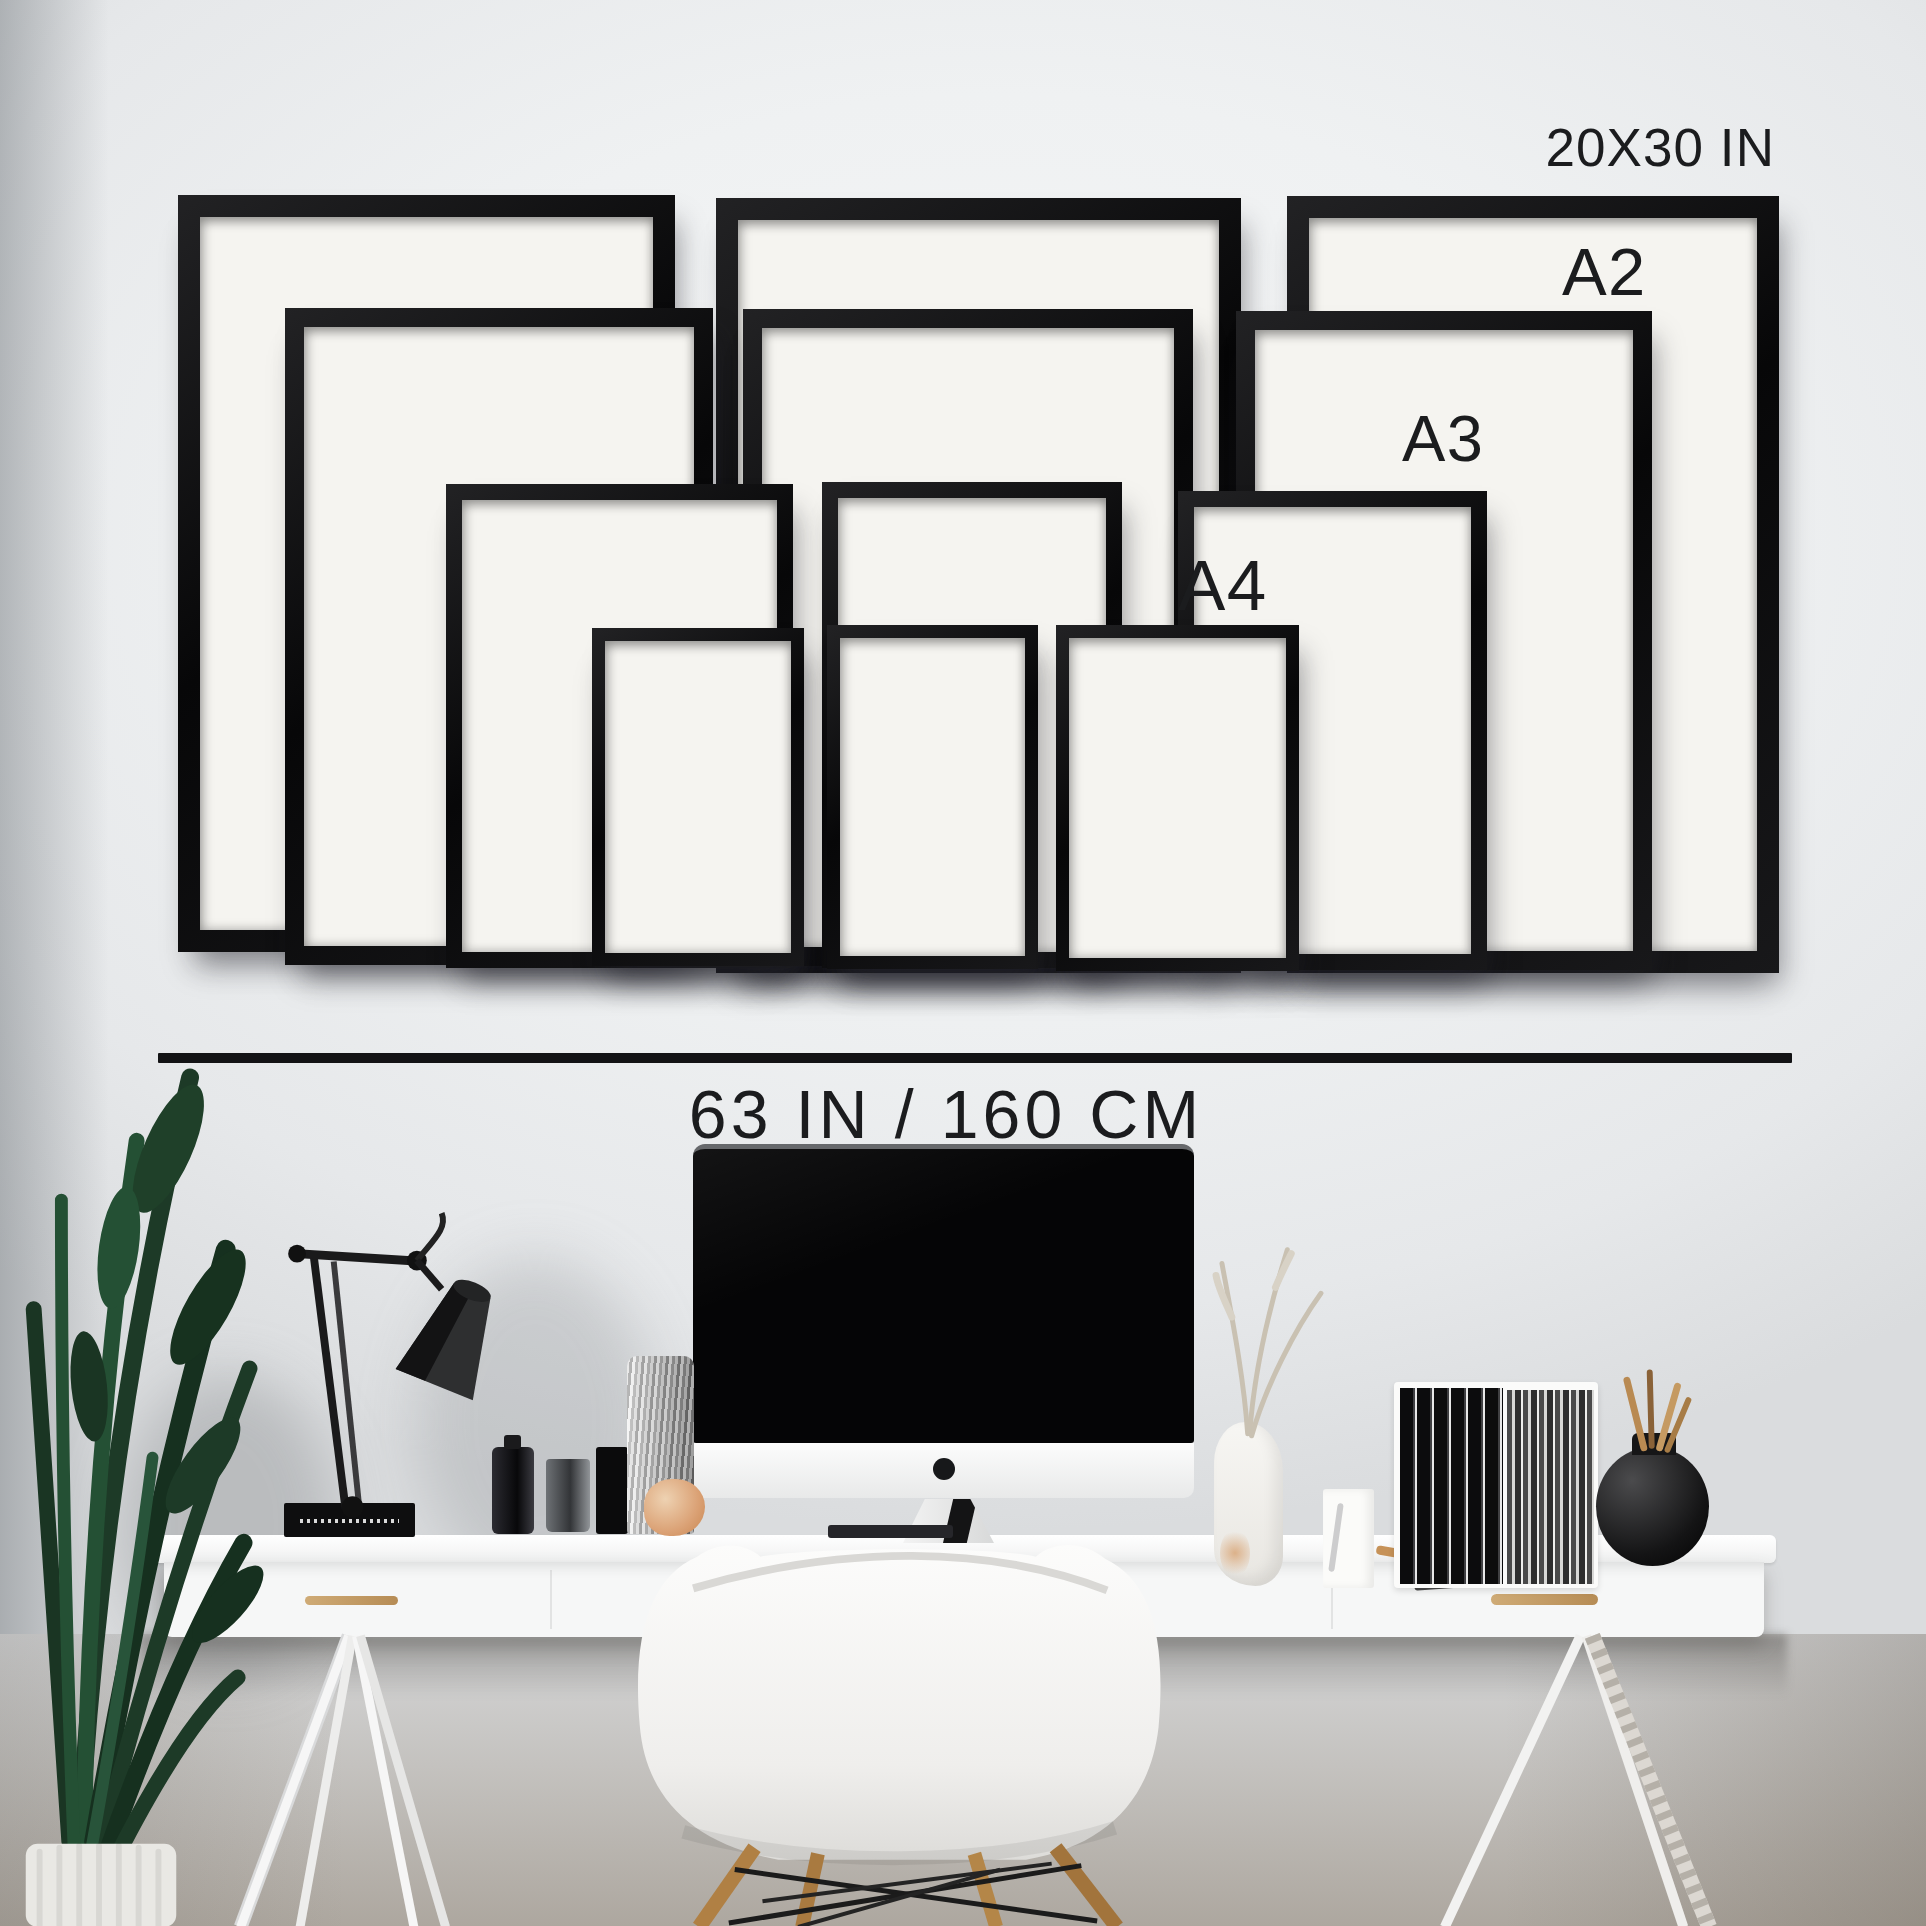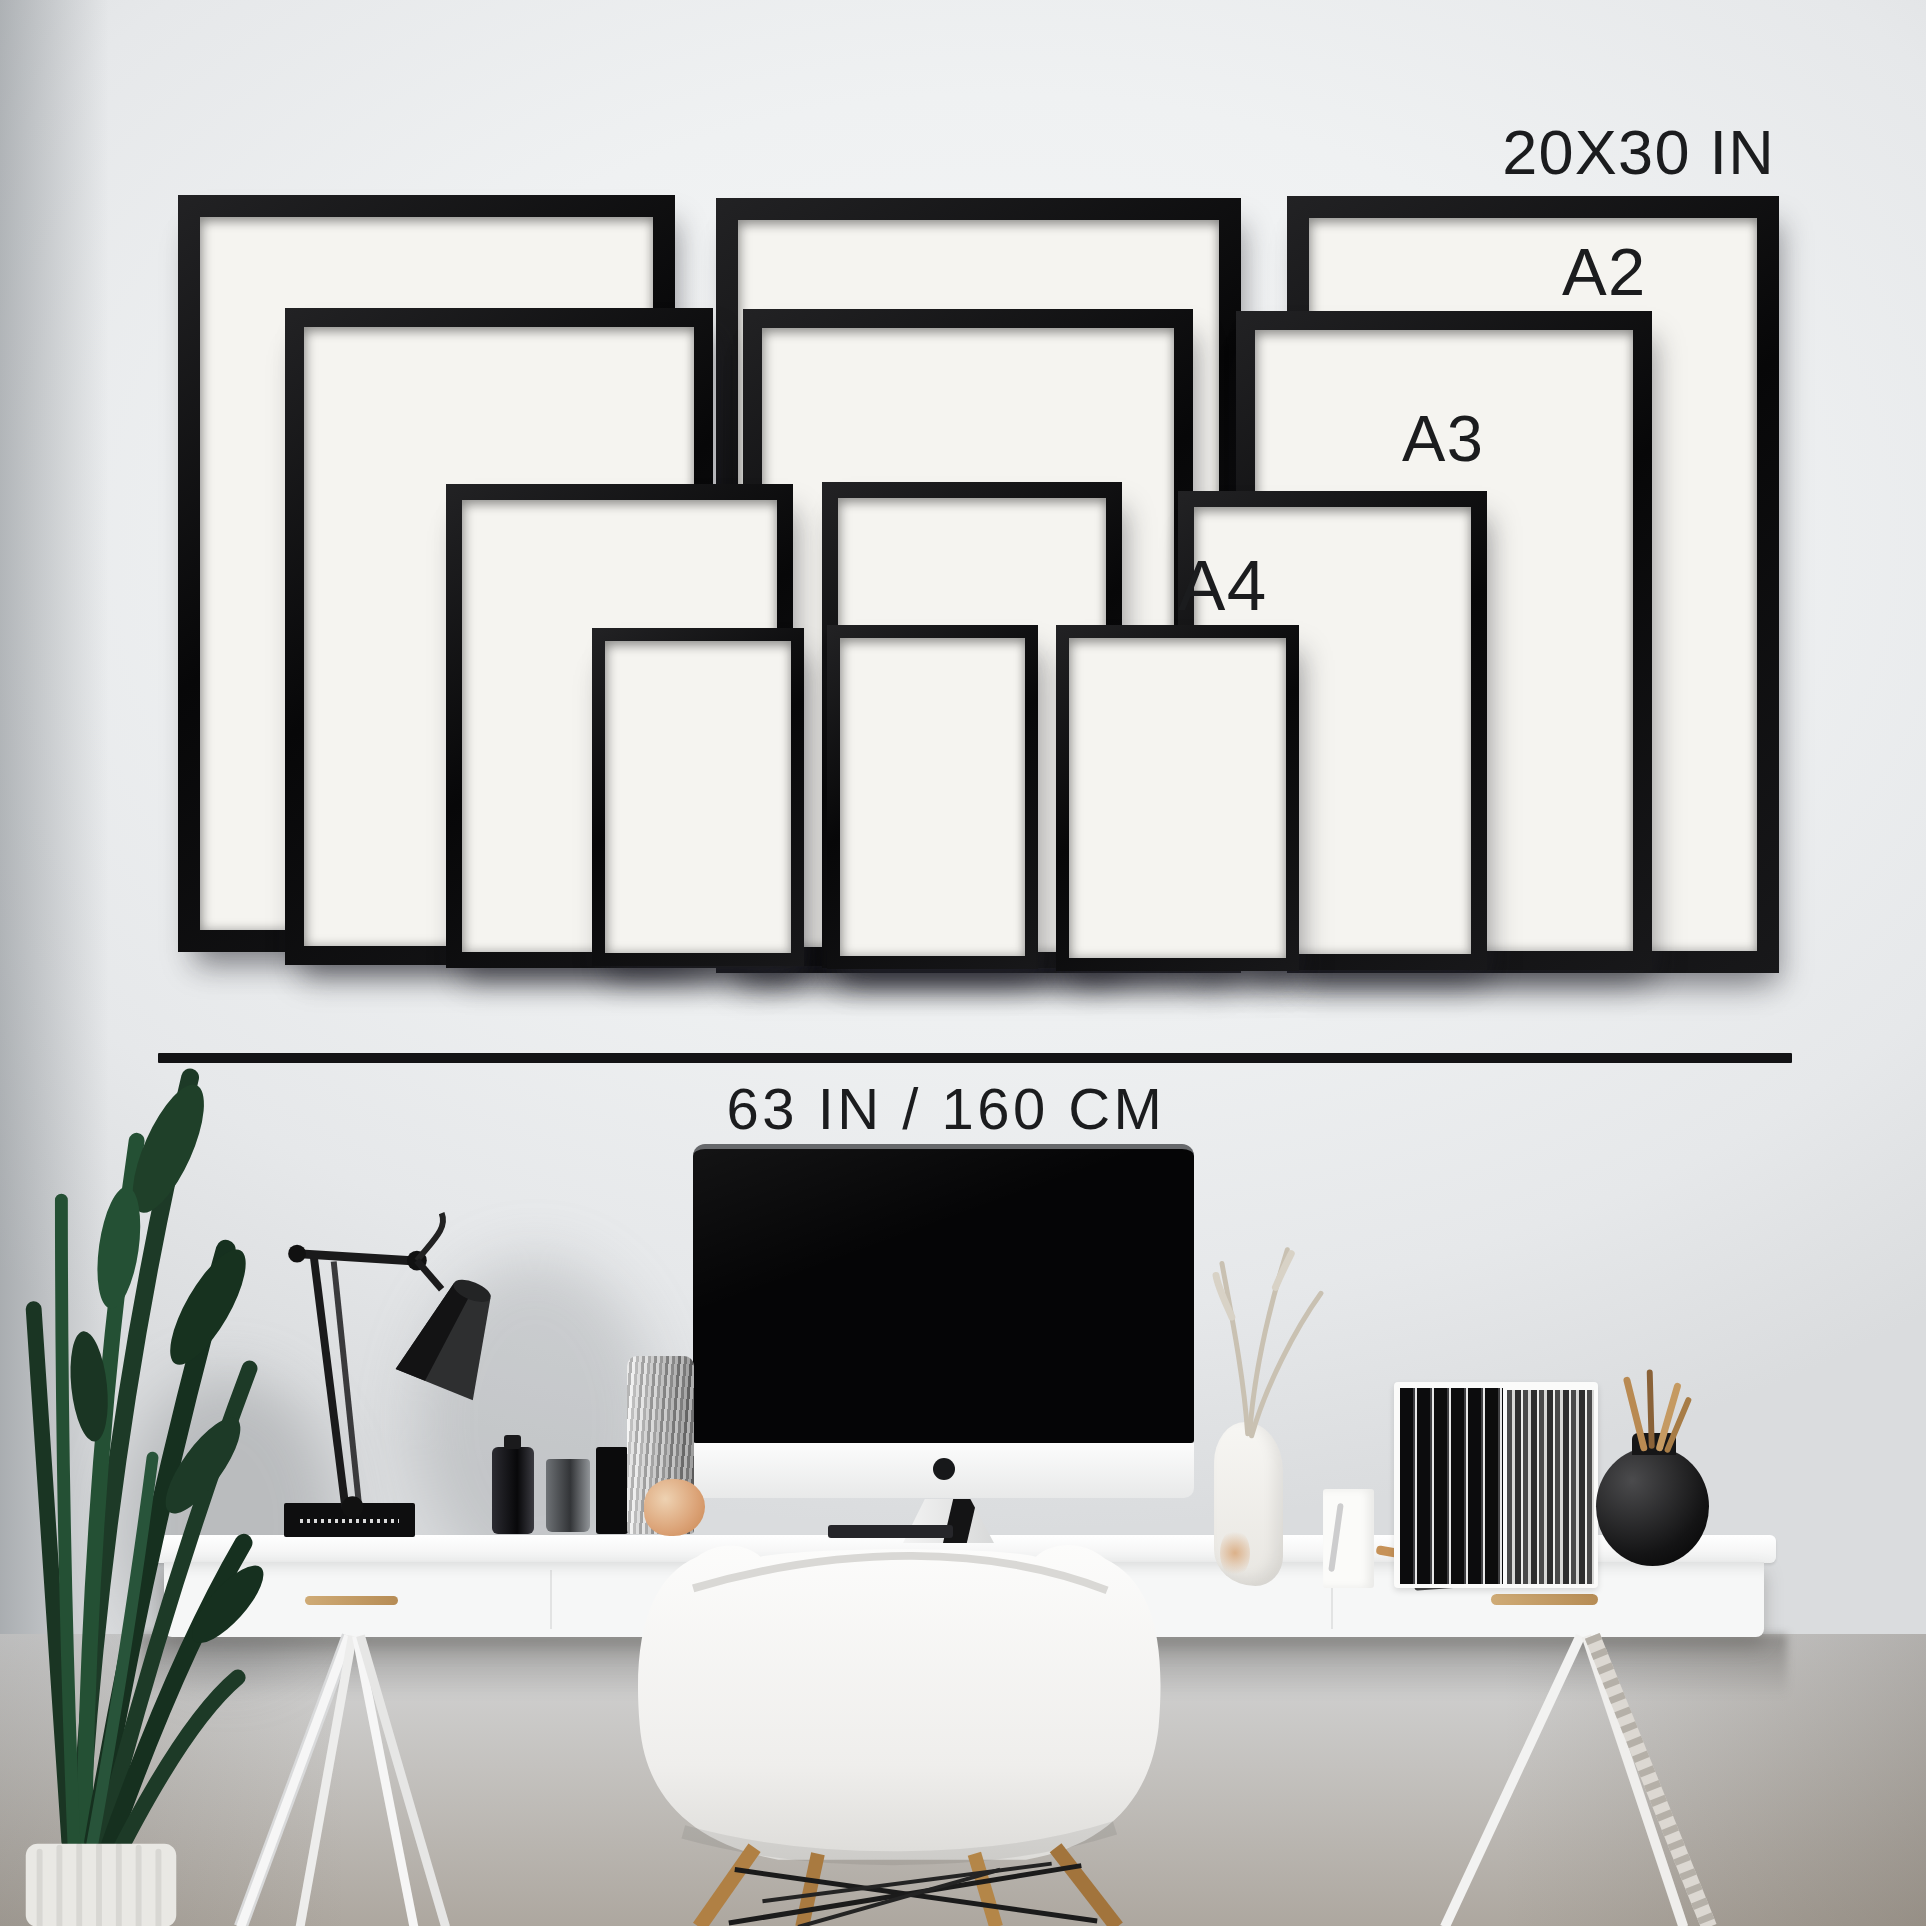--- a/index.html
+++ b/index.html
@@ -23,21 +23,21 @@
   .frame{position:absolute;box-sizing:border-box;
     background:linear-gradient(145deg,#222224 0%,#070708 45%,#18181a 100%);
     box-shadow:12px 18px 26px -8px rgba(35,35,42,.35), 0 28px 30px -14px rgba(35,35,42,.28);}
   .b22{padding:22px}.b19{padding:19px}.b16{padding:16px}.b13{padding:13px}
   .mat{width:100%;height:100%;background:#f5f4f0;
     box-shadow:inset 0 6px 10px rgba(0,0,0,.30), inset 6px 0 10px rgba(0,0,0,.14), inset -4px -4px 8px rgba(0,0,0,.10);}
   
   .size-label{position:absolute;color:#1b1c1e;font-weight:400;letter-spacing:.02em;line-height:1;z-index:46;}
   .divider{position:absolute;left:158px;top:1053px;width:1634px;height:10px;background:#131315;z-index:46;border-radius:1px;}
   .width-label{position:absolute;left:253px;top:1075px;width:1386px;text-align:center;
-    font-size:58px;letter-spacing:.06em;color:#1b1c1e;z-index:46;}
+    font-size:68px;letter-spacing:.06em;color:#1b1c1e;z-index:46;}
   
   .monitor-screen{position:absolute;left:693px;top:1144px;width:501px;height:299px;z-index:56;
     background:linear-gradient(160deg, rgba(255,255,255,.06), rgba(255,255,255,0) 35%), #050506;
     border-top:5px solid #67696c;border-radius:12px 12px 3px 3px;box-sizing:border-box;}
   .monitor-chin{position:absolute;left:693px;top:1443px;width:501px;height:55px;z-index:56;
     background:linear-gradient(180deg,#fcfcfc,#e8e9e9);border-radius:0 0 10px 10px;}
   .monitor-logo{position:absolute;left:240px;top:15px;width:22px;height:22px;border-radius:50%;background:#17181a;}
   .monitor-stand{position:absolute;left:903px;top:1499px;width:91px;height:44px;z-index:56;
     clip-path:polygon(24% 0,74% 0,100% 100%,0 100%);
     background:linear-gradient(90deg,#f3f3f3,#d8d9d9);}
@@ -135,21 +135,21 @@
   <div class="frame b13" style="left:592px;top:628px;width:212px;height:338px;z-index:40">
       <div class="mat"></div>
     </div>
   <div class="frame b13" style="left:827px;top:625px;width:211px;height:344px;z-index:40">
       <div class="mat"></div>
     </div>
   <div class="frame b13" style="left:1056px;top:625px;width:243px;height:346px;z-index:40">
       <div class="mat"></div>
     </div>
 
-  <div class="size-label" style="right:152px;top:121px;font-size:63px">20X30 IN</div>
+  <div class="size-label" style="right:152px;top:121px;font-size:53px">20X30 IN</div>
   <div class="size-label" style="left:1562px;top:238px;font-size:67px">A2</div>
   <div class="size-label" style="left:1402px;top:406px;font-size:65px">A3</div>
   <div class="size-label" style="left:1178px;top:550px;font-size:71px">A4</div>
 
   <div class="divider"></div>
   <div class="width-label">63 IN / 160 CM</div>
 
   <div class="wall-lower"></div>
   <div class="desk-drop-shadow"></div>
   <div class="wall-blob blob-a"></div>

